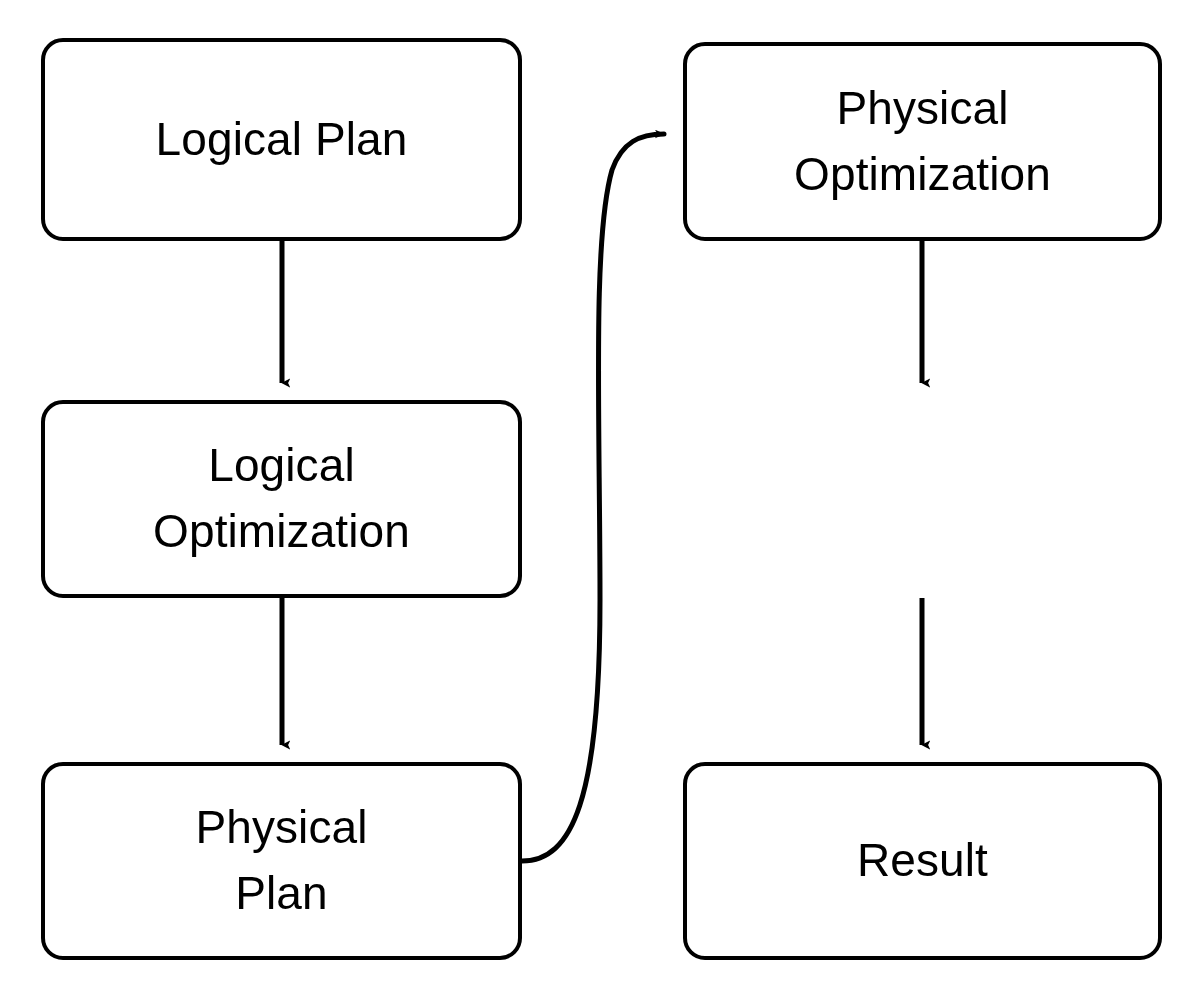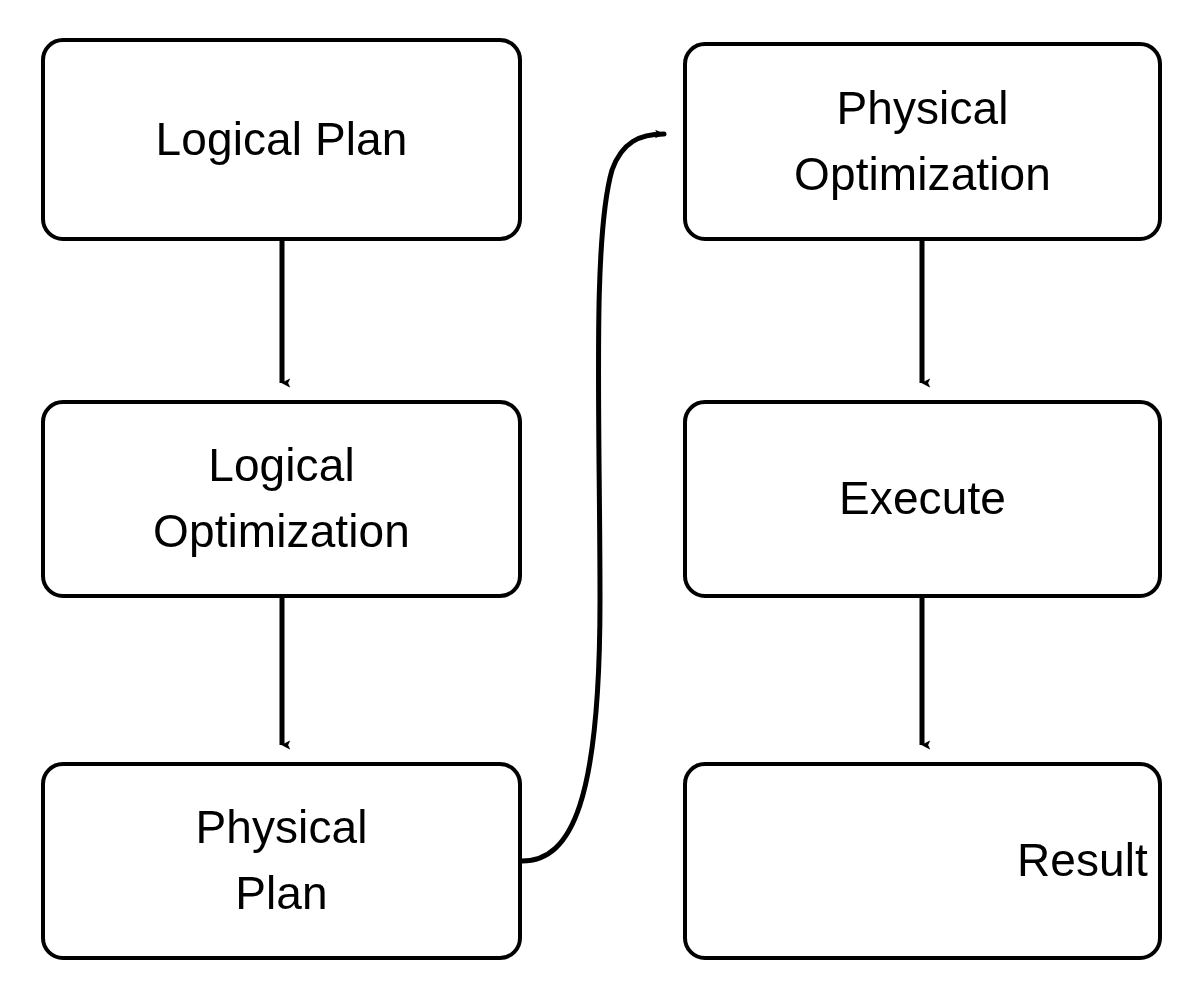--- a/index.html
+++ b/index.html
@@ -51,21 +51,21 @@
   }
 
   
   #node-logical-plan        { left: 41px;  top: 38px;  width: 481px; height: 203px; }
   #node-logical-opt         { left: 41px;  top: 400px; width: 481px; height: 198px; text-align: center; }
   #node-physical-plan       { left: 41px;  top: 762px; width: 481px; height: 198px; }
 
   
   #node-physical-opt        { left: 683px; top: 42px;  width: 479px; height: 199px; }
   #node-execute             { left: 683px; top: 400px; width: 479px; height: 198px; }
-  #node-result              { left: 683px; top: 762px; width: 479px; height: 198px; justify-content: flex-end; }
+  #node-result              { left: 683px; top: 762px; width: 479px; height: 198px; }
 </style>
 </head>
 <body>
 
 <div id="diagram-root">
 
   <svg class="edge-layer" viewBox="0 0 1204 1004" width="1204" height="1004" xmlns="http://www.w3.org/2000/svg">
     <defs>
       <marker id="arrowhead-down" markerWidth="10" markerHeight="9" refX="5" refY="8.4" orient="auto" markerUnits="userSpaceOnUse">
         <path d="M 0.2 0 L 5 9 L 9.8 0 L 5 2.3 Z" fill="#000000"></path>
@@ -111,21 +111,18 @@
   <div class="node" id="node-physical-plan">
     <span class="node-label">Physical
 Plan</span>
   </div>
 
   <div class="node" id="node-physical-opt">
     <span class="node-label">Physical
 Optimization</span>
   </div>
 
-  <div class="node" id="node-execute">
-    <span class="node-label">Execute</span>
-  </div>
 
   <div class="node" id="node-result">
     <span class="node-label">Result</span>
   </div>
 
 </div>
 
 </body></html>

